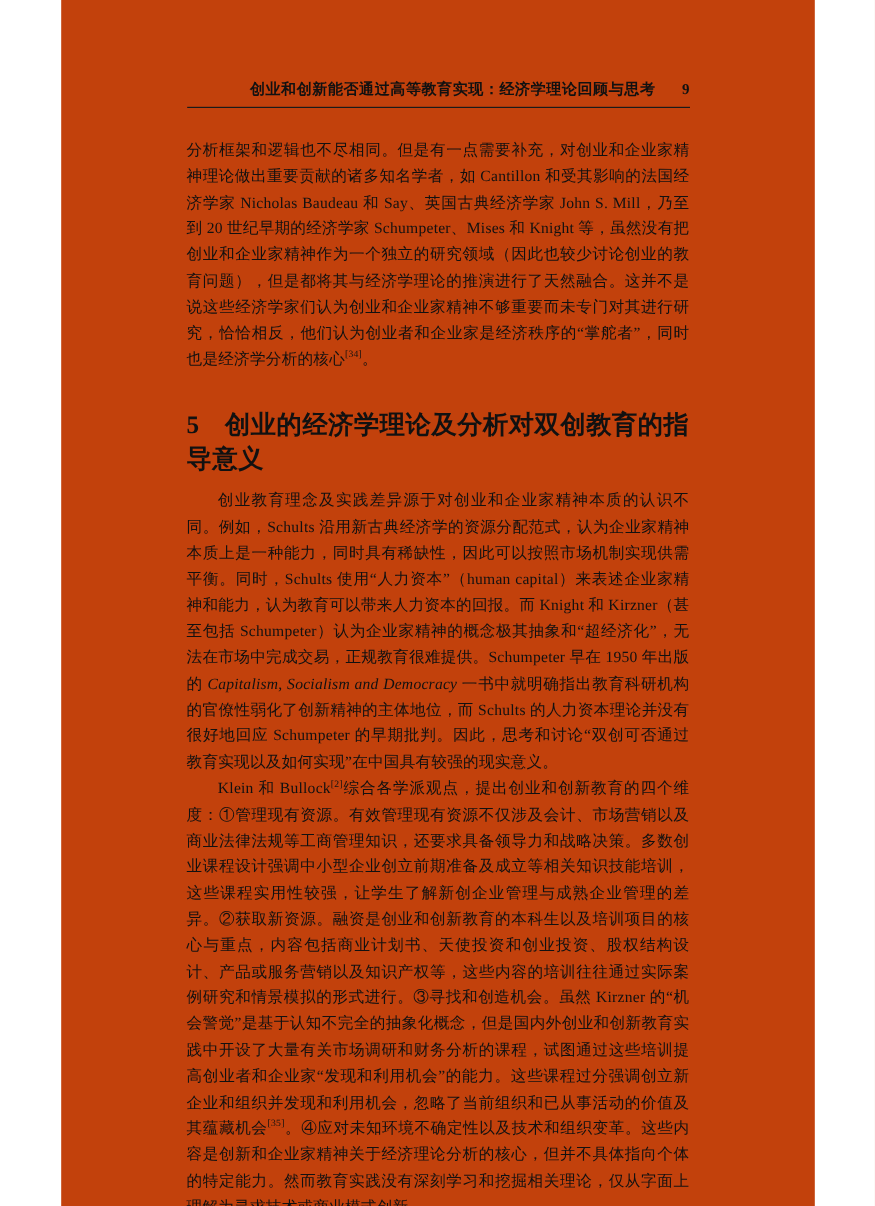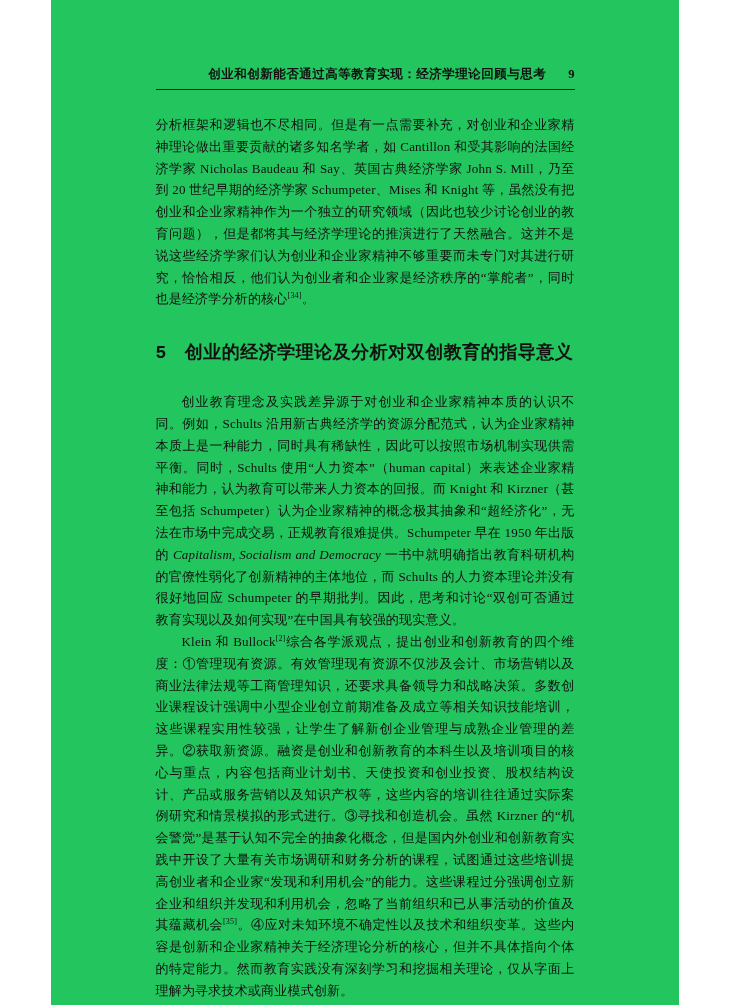--- a/index.html
+++ b/index.html
@@ -5,21 +5,21 @@
   html, body {
     margin: 0;
     padding: 0;
     background: #ffffff;
   }
   .page {
     position: relative;
     width: 628px;
     height: 1005px;
     margin: 0 auto;
-    background: #22c55e;
+    background: #c2410c;
     box-sizing: border-box;
     padding: 66px 104px 40px 105px;
     font-family: "Liberation Serif", "DejaVu Serif", serif;
     color: #111111;
     overflow: hidden;
   }
   .running-header {
     display: flex;
     justify-content: flex-end;
     align-items: baseline;
@@ -53,25 +53,25 @@
   }
   .para sup {
     font-size: 0.62em;
     line-height: 0;
     vertical-align: super;
   }
   .para i {
     font-style: italic;
   }
   .section-heading {
-    font-family: Liberation Mono, monospace;
+    font-family: Liberation Serif, serif;
     font-weight: bold;
-    font-size: 18px;
+    font-size: 21px;
     color: #111111;
-    margin: 30px 0 27px 0;
+    margin: 30px 0 10px 0;
     letter-spacing: 0.5px;
   }
   .section-heading .heading-number {
     margin-right: 1em;
   }
 </style>
 </head>
 <body>
 
 <div class="page">

